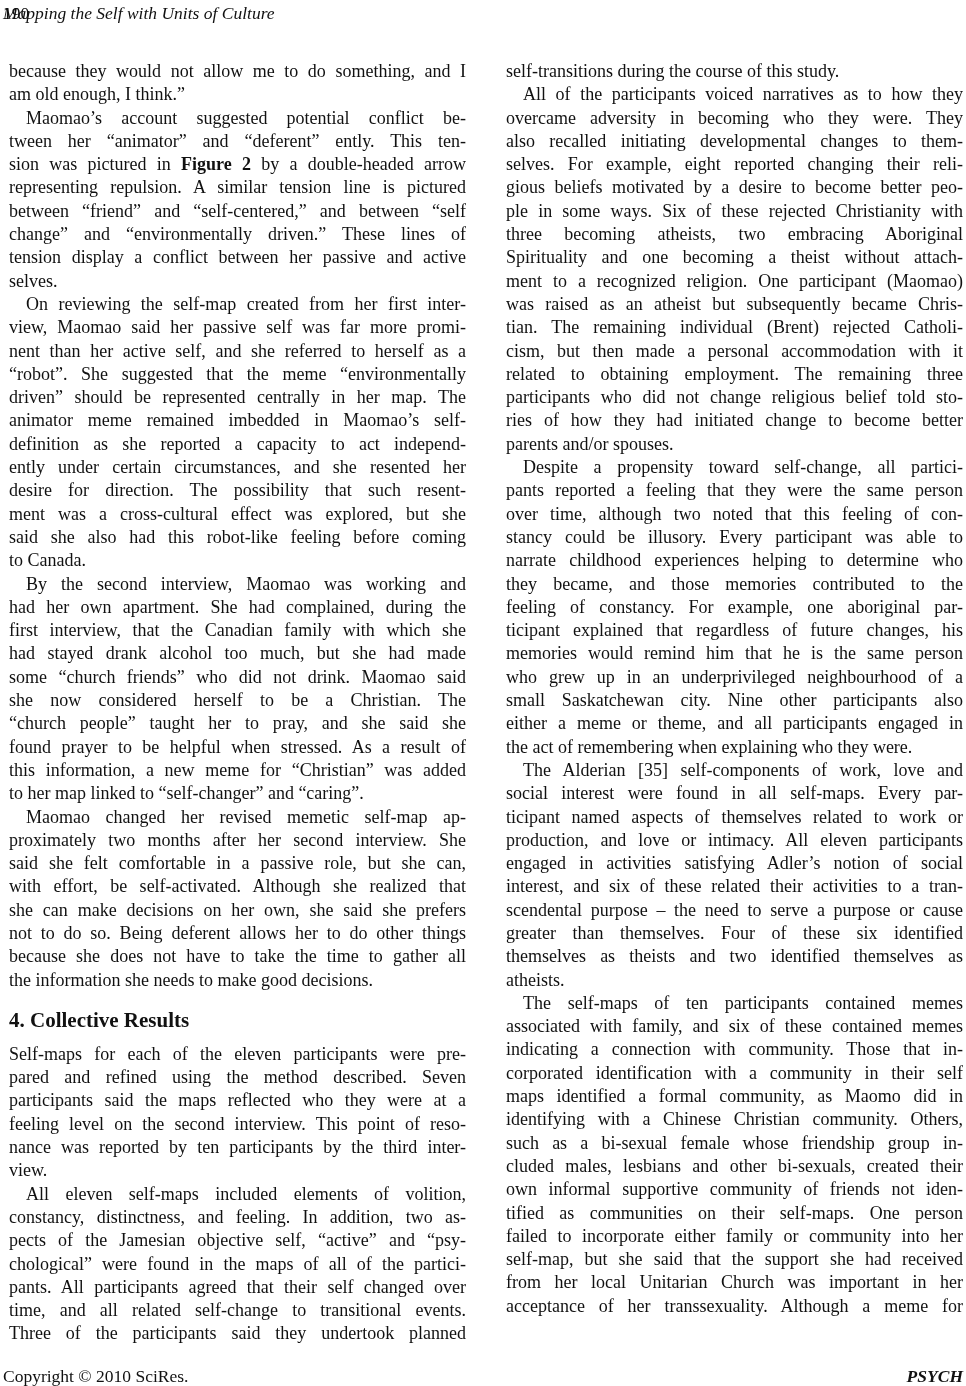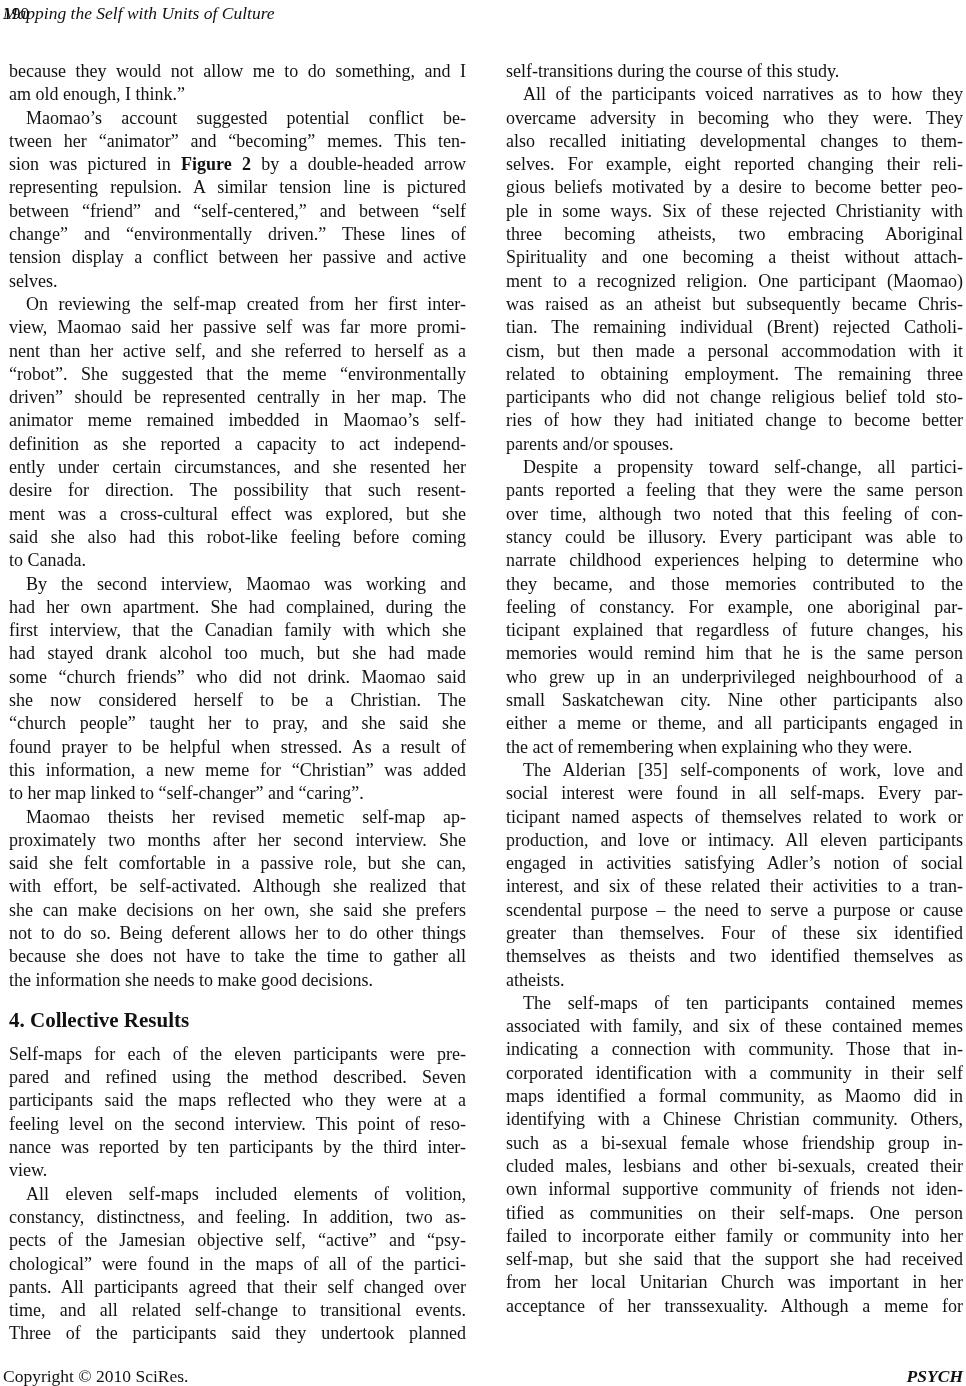--- a/index.html
+++ b/index.html
@@ -71,21 +71,21 @@
   </div>
 
   <div class="body-columns">
     <div class="col" id="col-left">
         <div class="para">
           <div class="line">because they would not allow me to do something, and I</div>
           <div class="line pend">am old enough, I think.”</div>
         </div>
         <div class="para indent">
           <div class="line">Maomao’s account suggested potential conflict be-</div>
-          <div class="line">tween her “animator” and “becoming” memes. This ten-</div>
+          <div class="line">tween her “animator” and “deferent” ently. This ten-</div>
           <div class="line">sion was pictured in <b>Figure 2</b> by a double-headed arrow</div>
           <div class="line">representing repulsion. A similar tension line is pictured</div>
           <div class="line">between “friend” and “self-centered,” and between “self</div>
           <div class="line">change” and “environmentally driven.” These lines of</div>
           <div class="line">tension display a conflict between her passive and active</div>
           <div class="line pend">selves.</div>
         </div>
         <div class="para indent">
           <div class="line">On reviewing the self-map created from her first inter-</div>
           <div class="line">view, Maomao said her passive self was far more promi-</div>
@@ -106,21 +106,21 @@
           <div class="line">first interview, that the Canadian family with which she</div>
           <div class="line">had stayed drank alcohol too much, but she had made</div>
           <div class="line">some “church friends” who did not drink. Maomao said</div>
           <div class="line">she now considered herself to be a Christian. The</div>
           <div class="line">“church people” taught her to pray, and she said she</div>
           <div class="line">found prayer to be helpful when stressed. As a result of</div>
           <div class="line">this information, a new meme for “Christian” was added</div>
           <div class="line pend">to her map linked to “self-changer” and “caring”.</div>
         </div>
         <div class="para indent">
-          <div class="line">Maomao theists her revised memetic self-map ap-</div>
+          <div class="line">Maomao changed her revised memetic self-map ap-</div>
           <div class="line">proximately two months after her second interview. She</div>
           <div class="line">said she felt comfortable in a passive role, but she can,</div>
           <div class="line">with effort, be self-activated. Although she realized that</div>
           <div class="line">she can make decisions on her own, she said she prefers</div>
           <div class="line">not to do so. Being deferent allows her to do other things</div>
           <div class="line">because she does not have to take the time to gather all</div>
           <div class="line pend">the information she needs to make good decisions.</div>
         </div>
         <h2 class="section-heading">4. Collective Results</h2>
         <div class="para">

